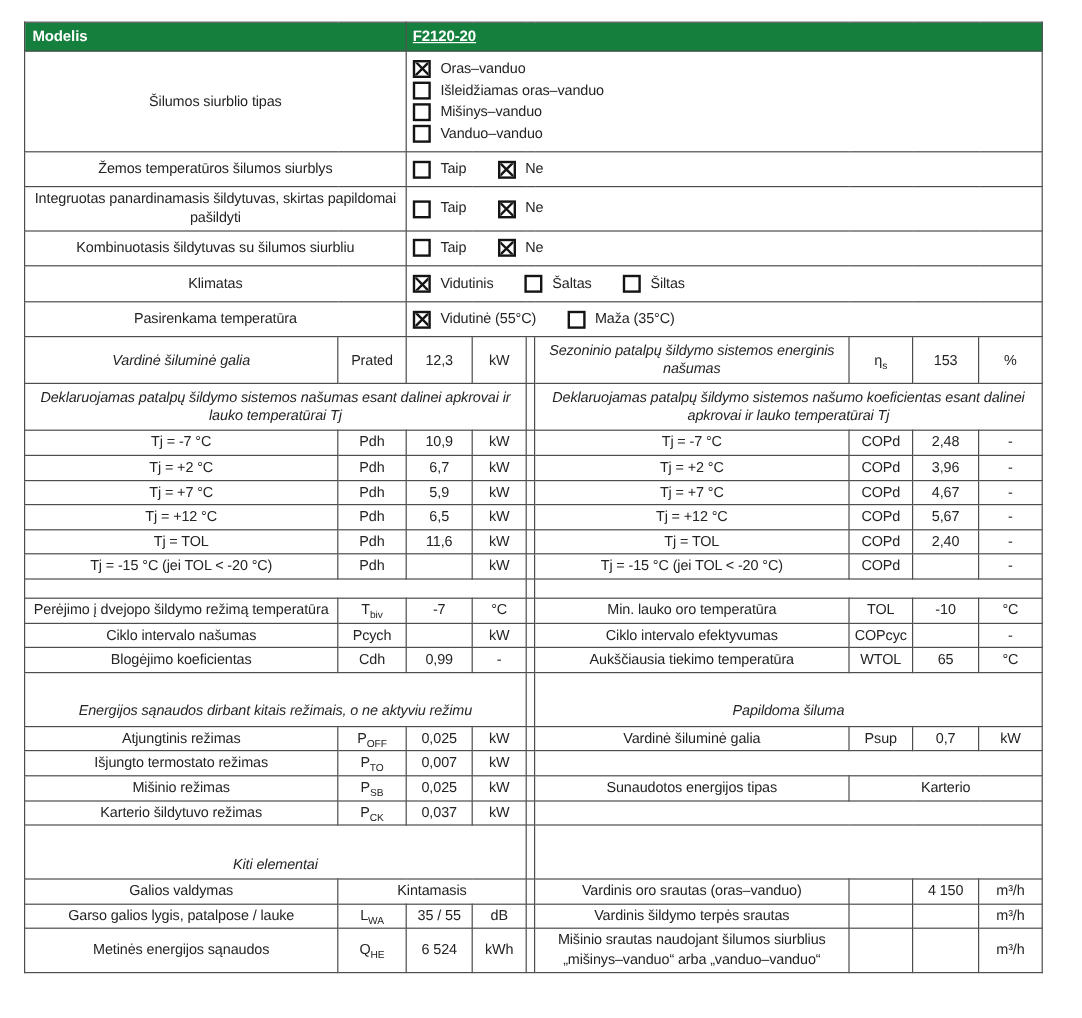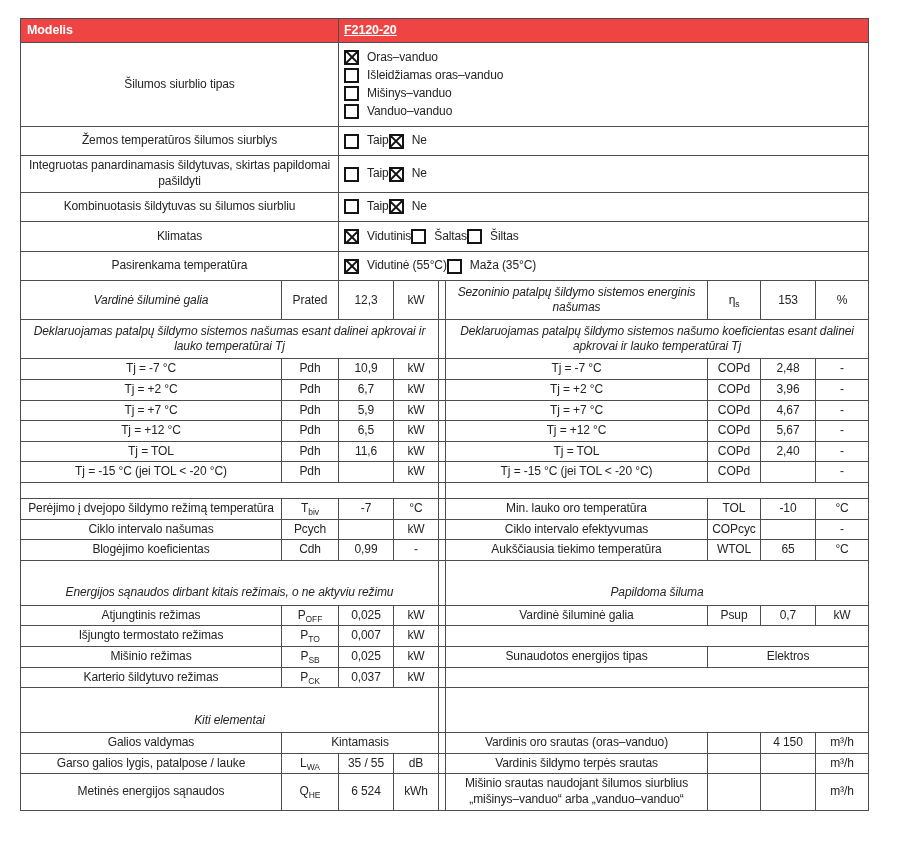--- a/index.html
+++ b/index.html
@@ -1,31 +1,31 @@
 <!DOCTYPE html>
 <html><head>
 <meta charset="utf-8">
 <style>
   html,body{margin:0;padding:0;background:#ffffff;}
   body{width:902px;height:848px;font-family:"Liberation Sans",sans-serif;color:#242424;}
   .sheet{position:relative;width:902px;height:848px;background:#fff;overflow:hidden;}
   table.spec{position:absolute;left:20px;top:18px;width:848px;border-collapse:collapse;table-layout:fixed;font-size:12px;line-height:1.3;letter-spacing:-0.1px;}
   td,th{border:1px solid #4c4d50;vertical-align:middle;padding:2px 5px;word-wrap:break-word;}
-  th{background:#ef4444;color:#ffffff;font-weight:bold;height:19px;font-size:12.5px;}
+  th{background:#15803d;color:#ffffff;font-weight:bold;height:19px;font-size:12.5px;}
   th.hleft{text-align:left;padding-left:6px;}
   th.hright{text-align:left;text-decoration:underline;}
   td.c{text-align:center;padding:2px 2px;}
   td.lbl{text-align:center;}
   .it{font-style:italic;}
   sub{font-size:8.5px;line-height:0;}
   tr.gap td{height:15px;padding:0;}
   tr.sect td{height:38px;vertical-align:bottom;padding-bottom:4px;}
   .cbcol{display:block;padding:2px 0;}
   .cbline{display:flex;align-items:center;gap:8px;margin:2.5px 0;}
-  .cbgroup{display:flex;align-items:center;padding:2px 0;}
+  .cbgroup{display:flex;align-items:center;gap:26px;padding:2px 0;}
   .cb{flex:0 0 auto;display:inline-block;width:11px;height:11px;border:2px solid #141414;background:#fff;position:relative;overflow:hidden;}
   .cb.checked::before,.cb.checked::after{content:"";position:absolute;top:50%;left:50%;width:17px;height:1.8px;background:#141414;}
   .cb.checked::before{transform:translate(-50%,-50%) rotate(45deg);}
   .cb.checked::after{transform:translate(-50%,-50%) rotate(-45deg);}
   tr.tall2 td{height:34px;}
 </style>
 </head>
 <body>
 
 <div class="sheet">
@@ -305,21 +305,21 @@
     <td></td>
     <td colspan="4"></td>
   </tr>
   <tr>
     <td class="lbl">Mišinio režimas</td>
     <td class="c"><span>P</span><sub>SB</sub></td>
     <td class="c">0,025</td>
     <td class="c">kW</td>
     <td></td>
     <td class="lbl">Sunaudotos energijos tipas</td>
-    <td class="c" colspan="3">Elektros</td>
+    <td class="c" colspan="3">Karterio</td>
   </tr>
   <tr>
     <td class="lbl">Karterio šildytuvo režimas</td>
     <td class="c"><span>P</span><sub>CK</sub></td>
     <td class="c">0,037</td>
     <td class="c">kW</td>
     <td></td>
     <td colspan="4"></td>
   </tr>
 

